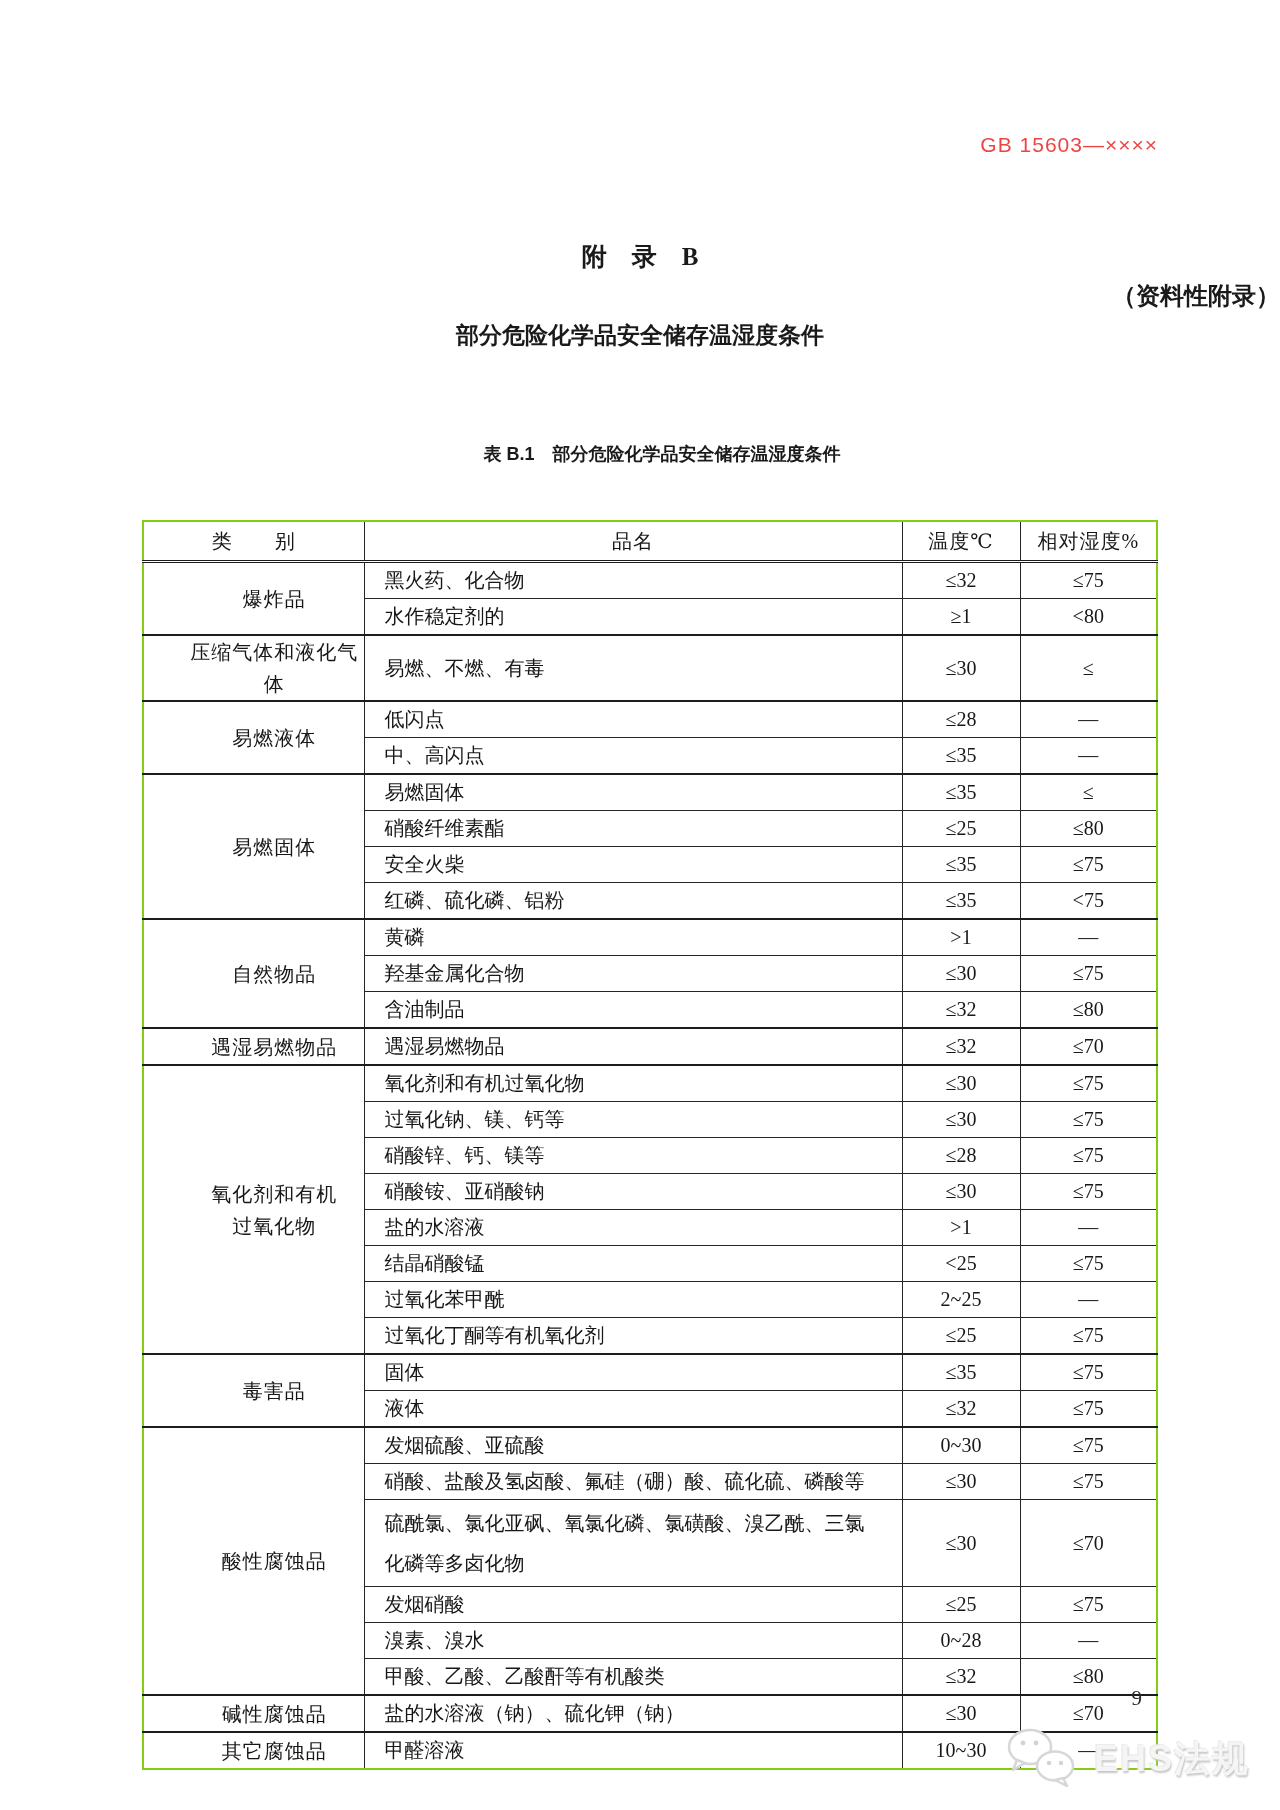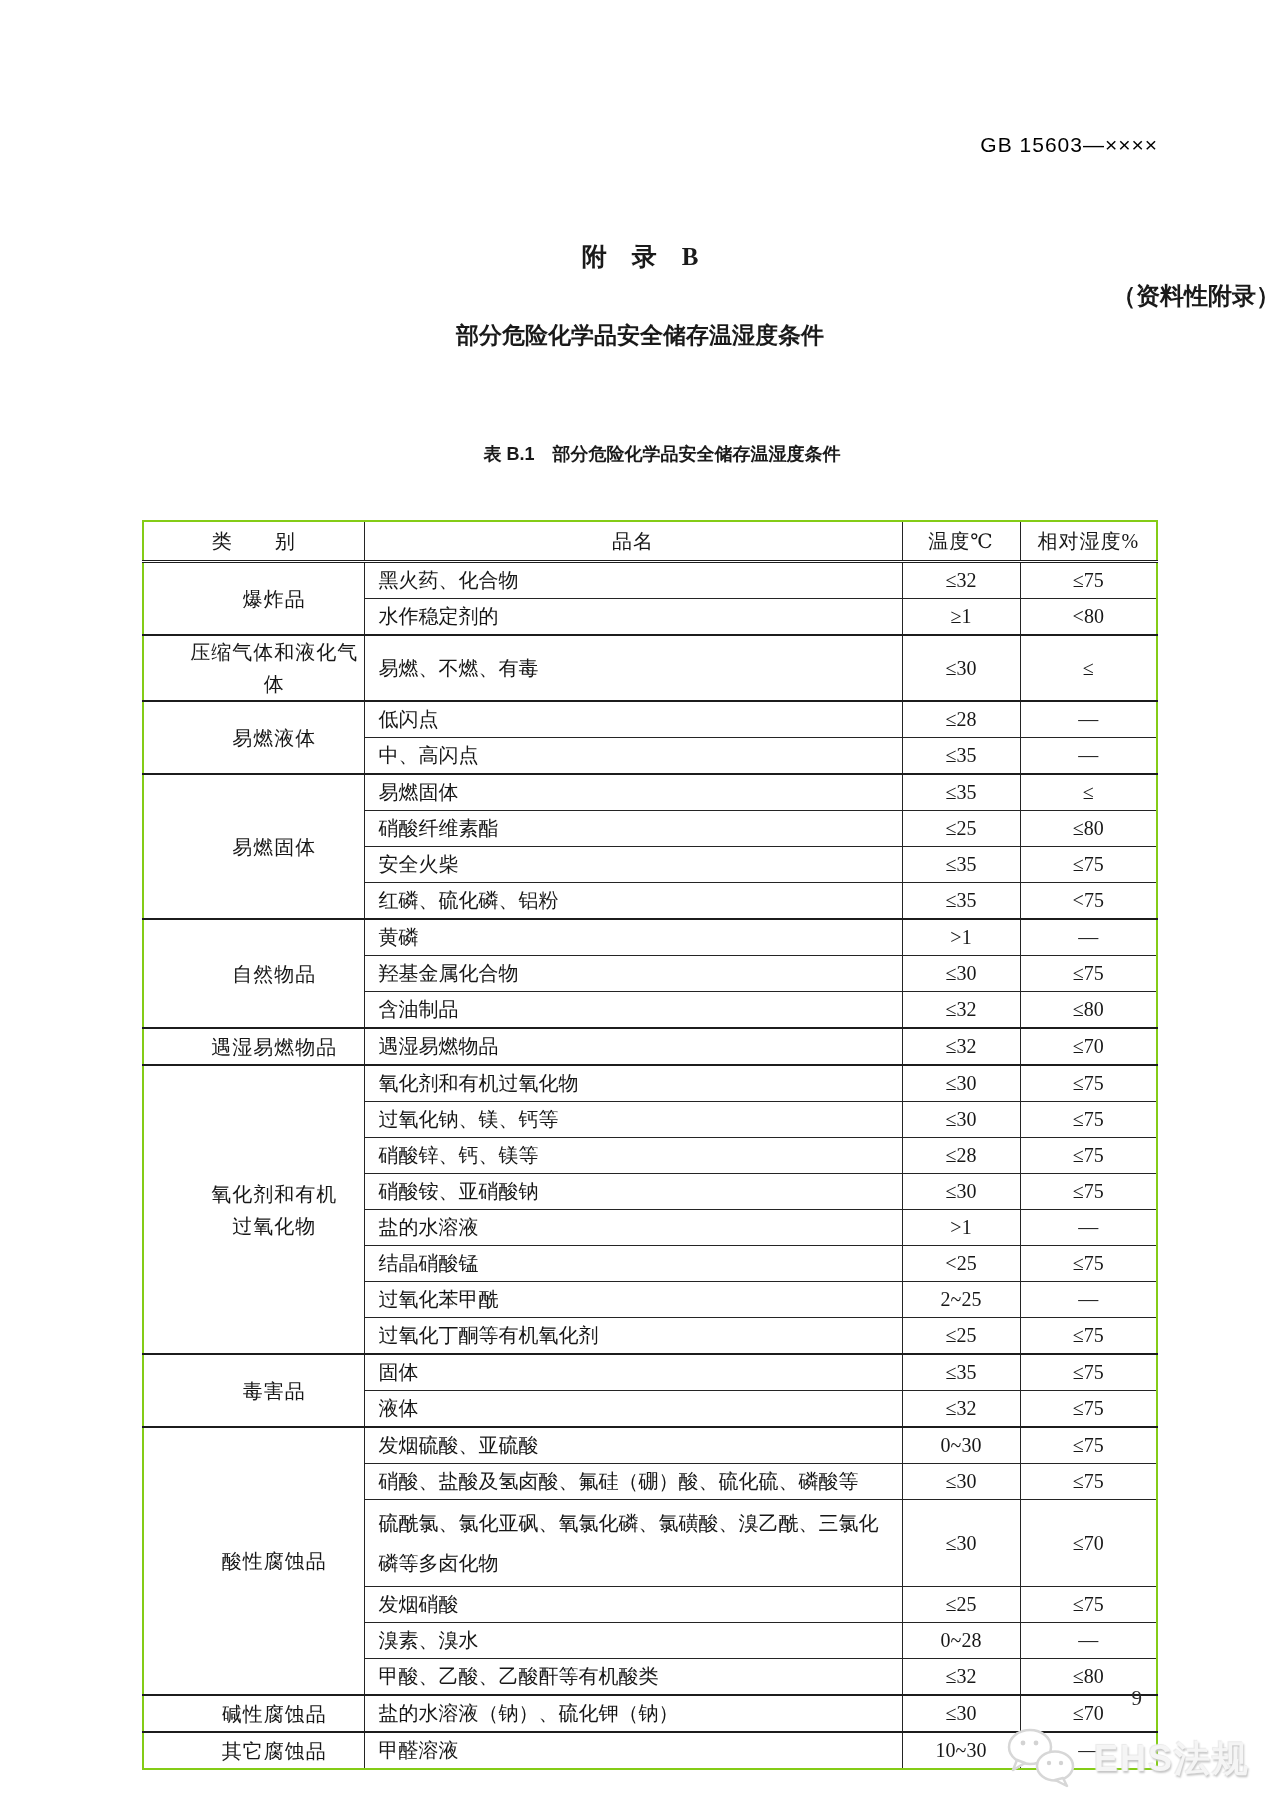--- a/index.html
+++ b/index.html
@@ -12,21 +12,21 @@
     overflow: hidden;
     font-family: "Liberation Serif", "DejaVu Serif", serif;
   }
   .std-code {
     position: absolute;
     top: 133px;
     right: 122px;
     font-family: "Liberation Sans", "DejaVu Sans", sans-serif;
     font-size: 21px;
     letter-spacing: 1px;
-    color: #000000;
+    color: #ef4444;
   }
   .appendix-title {
     position: absolute; top: 240px; left: 0; width: 100%;
     text-align: center;
     font-family: Liberation Serif, serif;
     font-weight: bold; font-size: 25px;
   }
   .appendix-subtitle {
     position: absolute; top: 280px; left: 0; width: 100%;
     text-align: right;
@@ -69,21 +69,21 @@
     font-weight: normal;
   }
   .storage-table thead th {
     height: 38px;
     border-bottom: 3px double #1c1c1c;
     letter-spacing: 1px;
   }
   .storage-table td { height: 35px; }
   .storage-table td.name {
     text-align: left;
-    padding: 0 14px;
+    padding: 0 20px;
     white-space: nowrap;
     overflow: hidden;
   }
   .storage-table td.cat {
     white-space: pre-line;
     line-height: 32px;
     letter-spacing: 1px;
     padding-left: 41px;
   }
   .storage-table tr.group-start td { border-top: 2px solid #1c1c1c; }

